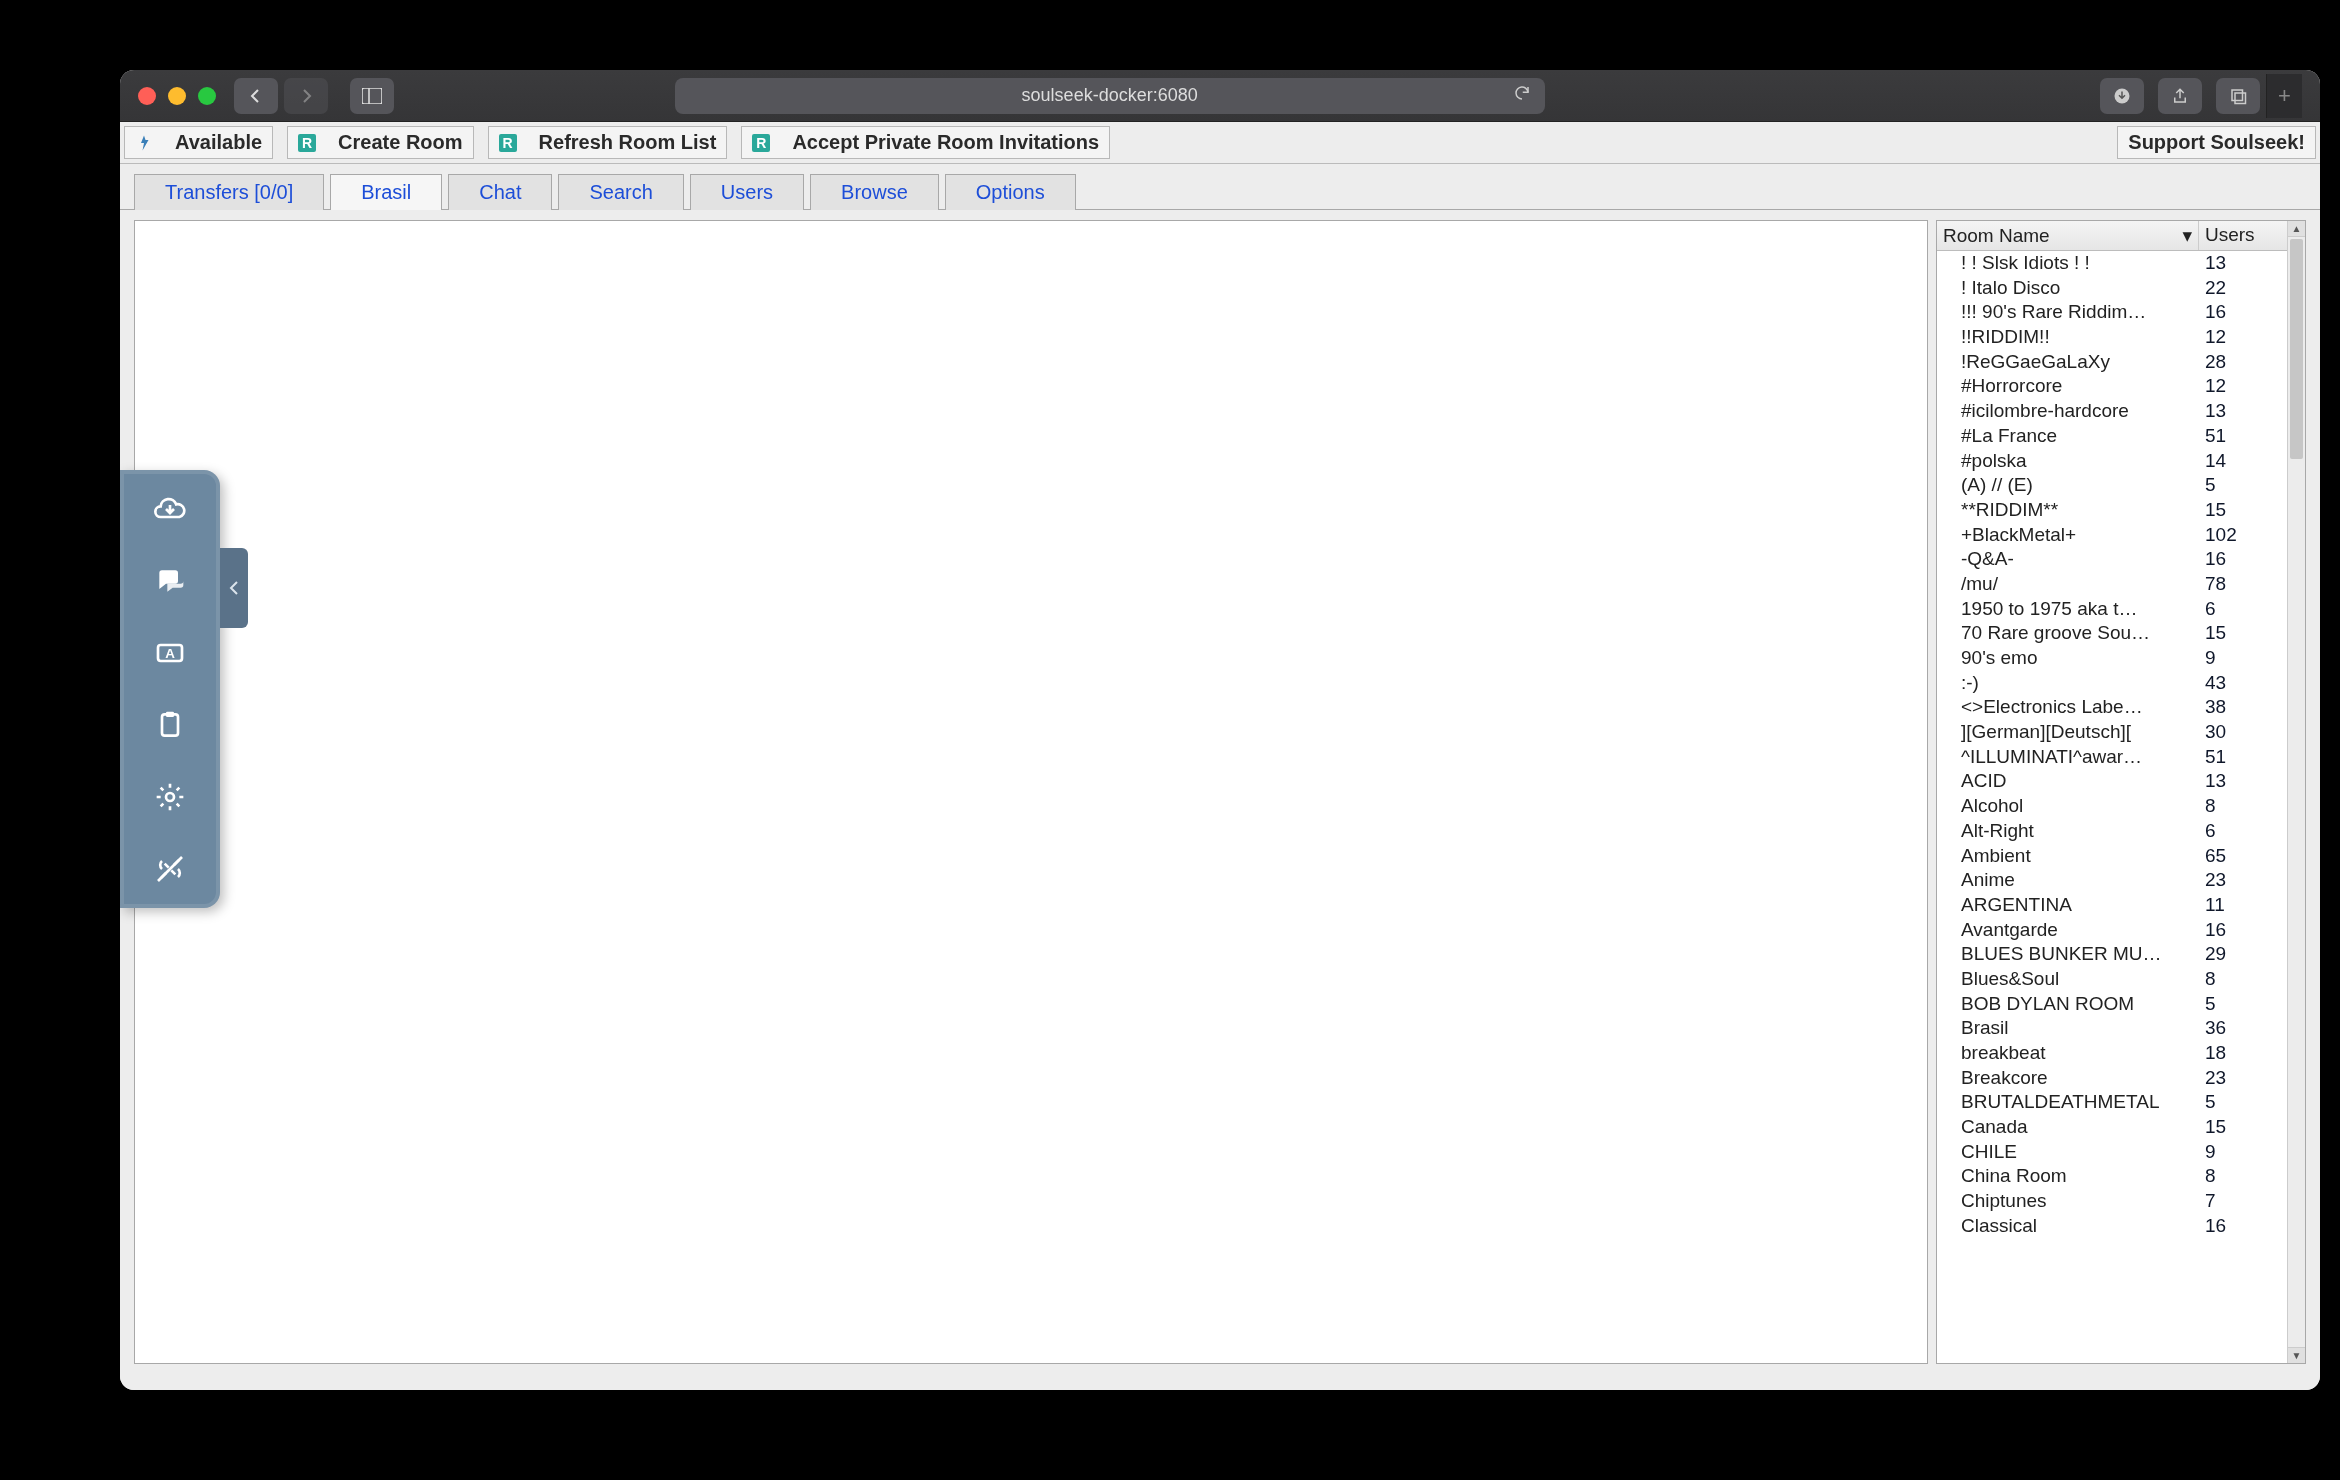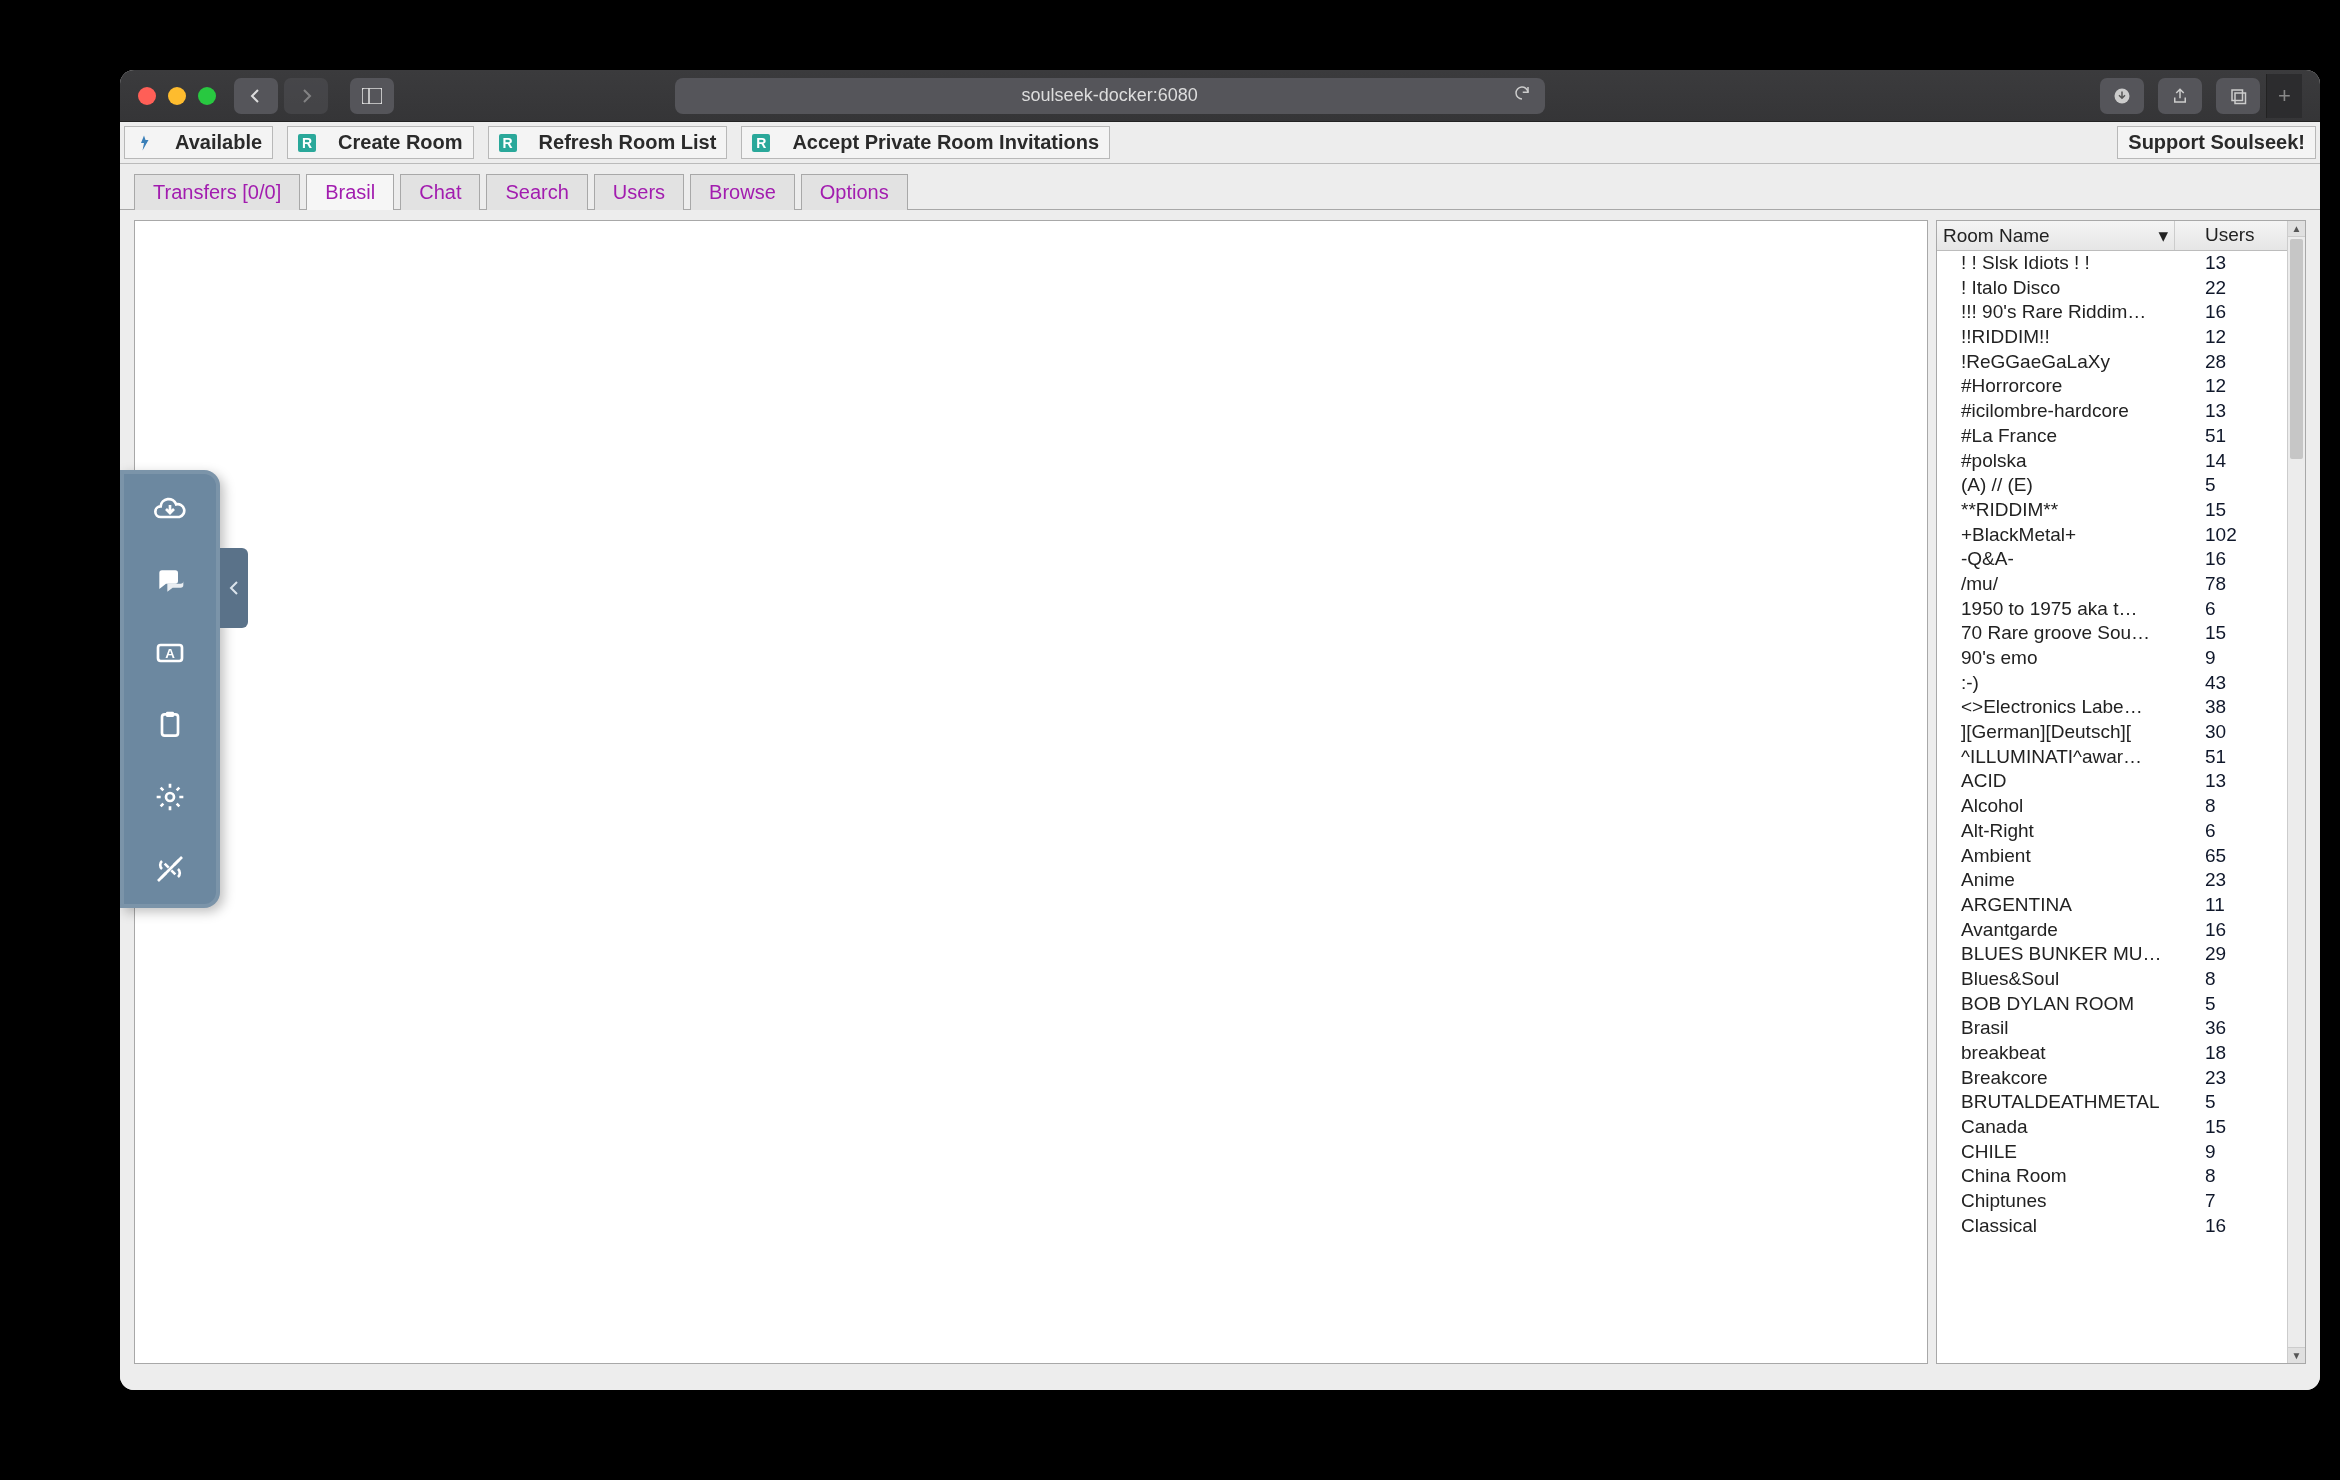--- a/index.html
+++ b/index.html
@@ -101,26 +101,26 @@
 .icon-avail {
   width:18px;height:18px;color:#3a7fb8;
 }
 
 .tabs {
   display: flex;
   gap: 6px;
   padding: 10px 14px 0 14px;
 }
 .tab {
-  padding: 6px 18px;
+  padding: 6px 30px;
   background: #e2e2e2;
   border: 1px solid #a8a8a8;
   border-bottom: none;
   font-size: 20px;
-  color: #a21caf;
+  color: #1d4ed8;
   cursor: pointer;
 }
 .tab.active {
   background: #f6f6f6;
   font-weight: 400;
   position: relative;
   z-index: 2;
 }
 .tabstrip-border { border-bottom: 1px solid #a8a8a8; margin-top:-1px;}
 
@@ -136,21 +136,21 @@
   border: 1px solid #a8a8a8;
 }
 .right-panel {
   width: 370px;
   display: flex;
   border: 1px solid #a8a8a8;
 }
 .room-table { flex:1; background:#fff; overflow:hidden; font-size: 19px; }
 .rt-head {
   display: flex; background: linear-gradient(#f4f4f4,#e6e6e6);
-  border-bottom: 1px solid #bcbcbc; font-weight: 400; color:#222;gap:24px;
+  border-bottom: 1px solid #bcbcbc; font-weight: 400; color:#222;
 }
 .rt-head .c1 { flex: 1; padding: 3px 6px; border-right: 1px solid #ccc; display:flex; align-items:center; justify-content:space-between;}
 .rt-head .c2 { width: 88px; padding: 3px 6px;}
 .rt-body { height: calc(100% - 28px); overflow: hidden; }
 .rt-row { display: flex; line-height: 1.3; }
 .rt-row .c1 { flex: 1; padding: 0 24px; white-space: nowrap; overflow: hidden; text-overflow: ellipsis; color:#222;}
 .rt-row .c2 { width: 88px; padding: 0 6px; color:#0f172a;}
 .scroll-col {
   width: 18px; background: #ececec; border-left: 1px solid #ccc; position:relative;
 }

